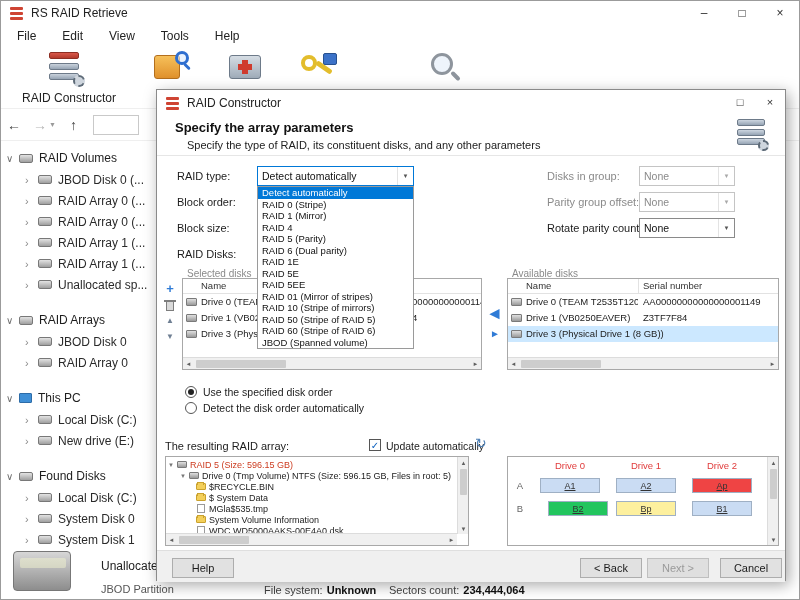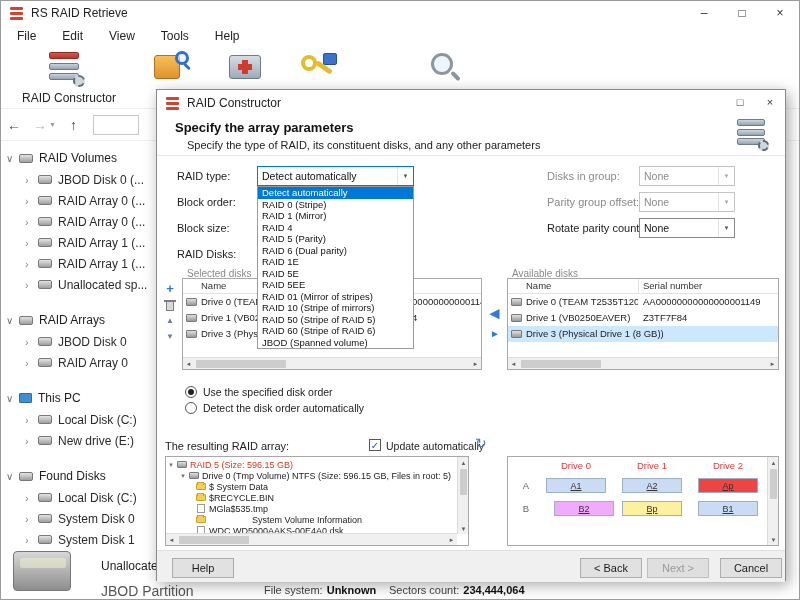--- a/index.html
+++ b/index.html
@@ -34,21 +34,21 @@
   .titem{display:flex;align-items:center;height:21px;padding-left:24px;color:#2a2a2a;font-size:12px;white-space:nowrap;overflow:hidden;}
   .gap{height:14px;}
   .chev{width:13px;font-size:10px;color:#6f6f6f;flex:none;}
   .chev.small{font-size:11px;color:#8a8a8a;}
   .disk{width:14px;height:9px;background:linear-gradient(#e3e3e3,#9f9f9f);border:1px solid #787878;border-radius:2px;margin-right:6px;flex:none;}
   .monitor{width:13px;height:10px;background:#3f8fd6;border:1px solid #2d6ca8;border-radius:1px;margin-right:6px;flex:none;}
   
   .bigdisk{position:absolute;left:12px;top:550px;width:58px;height:40px;background:linear-gradient(#d7d7d7,#8d8d8d);border:1px solid #777;border-radius:4px;}
   .bigdisk i{position:absolute;left:6px;top:6px;width:46px;height:10px;background:#eceece;opacity:.55;border-radius:2px;display:block;}
   .st-name{position:absolute;left:100px;top:558px;font-size:12px;color:#222;}
-  .st-type{position:absolute;left:100px;top:582px;font-size:14px;color:#555;}
+  .st-type{position:absolute;left:100px;top:582px;font-size:11px;color:#555;}
   .st-fs{position:absolute;left:263px;top:583px;font-size:11px;color:#444;}
   .st-sc{position:absolute;left:388px;top:583px;font-size:11px;color:#444;}
   .st-val{font-weight:bold;color:#111;margin-left:4px;}
   
   #dialog{position:absolute;left:155px;top:88px;width:630px;height:492px;background:#fff;border:1px solid #8a8a8a;box-shadow:3px 4px 14px rgba(0,0,0,.35);}
   #dlg-titlebar{position:absolute;left:0;top:0;width:100%;height:26px;background:#fff;display:flex;align-items:center;}
   #dlg-titlebar .title{font-size:12px;color:#222;}
   .dlg-btn{width:30px;height:22px;display:flex;align-items:center;justify-content:center;font-size:11px;color:#333;}
   #dlg-header{position:absolute;left:0;top:26px;width:100%;height:40px;background:#fff;border-bottom:1px solid #e6e6e6;}
   #dlg-header .h1{position:absolute;left:18px;top:4px;font-weight:bold;font-size:13px;color:#111;}
@@ -412,31 +412,31 @@
           <span class="mdisk2"></span>
           <span class="red-root">RAID 5 (Size: 596.15 GB)</span>
         </div>
         <div class="rtree-row" style="padding-left:12px;">
           <span class="exp">▼</span>
           <span class="mdisk2"></span>
           <span>Drive 0 (Tmp Volume) NTFS (Size: 596.15 GB, Files in root: 5)</span>
         </div>
         <div class="rtree-row" style="padding-left:28px;">
             <span class="folder"></span>
-            <span>$ System Data</span>
+            <span>$RECYCLE.BIN</span>
           </div>
         <div class="rtree-row" style="padding-left:28px;">
             <span class="folder"></span>
-            <span>$RECYCLE.BIN</span>
+            <span>$ System Data</span>
           </div>
         <div class="rtree-row" style="padding-left:28px;text-align:center;">
             <span class="file"></span>
             <span>MGla$535.tmp</span>
           </div>
-        <div class="rtree-row" style="padding-left:28px;gap:43px;">
+        <div class="rtree-row" style="padding-left:28px;">
             <span class="folder"></span>
             <span>System Volume Information</span>
           </div>
         <div class="rtree-row" style="padding-left:28px;">
             <span class="file"></span>
             <span>WDC WD5000AAKS-00E4A0.dsk</span>
           </div>
       </div>
       <div class="vscroll" style="right:0;top:0;height:77px;">
         <span class="sar" style="left:0;top:0;">▲</span>
@@ -444,40 +444,40 @@
         <span class="thumb" style="left:2px;top:12px;width:7px;height:26px;"></span>
       </div>
       <div class="hscroll" style="left:0;bottom:0;width:291px;">
         <span class="sar" style="left:0;top:0;">◄</span>
         <span class="sar" style="right:0;top:0;">►</span>
         <span class="thumb" style="left:13px;top:2px;width:70px;height:8px;"></span>
       </div>
     </div>
 
     <div class="panel" style="left:350px;top:366px;width:272px;height:90px;">
-      <div style="position:absolute;left:6px;top:0;width:261px;display:grid;grid-template-columns:24px 76px 76px 76px;grid-template-rows:17px 23px 23px;">
+      <div style="position:absolute;left:0;top:0;width:261px;display:grid;grid-template-columns:24px 76px 76px 76px;grid-template-rows:17px 23px 23px;">
         <div class="gcell"></div>
         <div class="gcell ghead">Drive 0</div>
         <div class="gcell ghead">Drive 1</div>
         <div class="gcell ghead">Drive 2</div>
 
         <div class="gcell grow-lbl">A</div>
         <div class="gcell">
             <span class="block" style="background: rgb(202, 220, 243);">A1</span>
           </div>
         <div class="gcell">
             <span class="block" style="background: rgb(202, 220, 243); text-align: center;">A2</span>
           </div>
         <div class="gcell">
             <span class="block" style="background: #ef4444;">Ap</span>
           </div>
 
         <div class="gcell grow-lbl">B</div>
         <div class="gcell">
-            <span class="block" style="background: #f0abfc; margin-left: 16px;">B2</span>
+            <span class="block" style="background: #22c55e; margin-left: 16px;">B2</span>
           </div>
         <div class="gcell">
             <span class="block" style="background: rgb(253, 240, 158);">Bp</span>
           </div>
         <div class="gcell">
             <span class="block" style="background: rgb(202, 220, 243);">B1</span>
           </div>
       </div>
       <div class="vscroll" style="right:0;top:0;height:88px;">
         <span class="sar" style="left:0;top:0;">▲</span>

